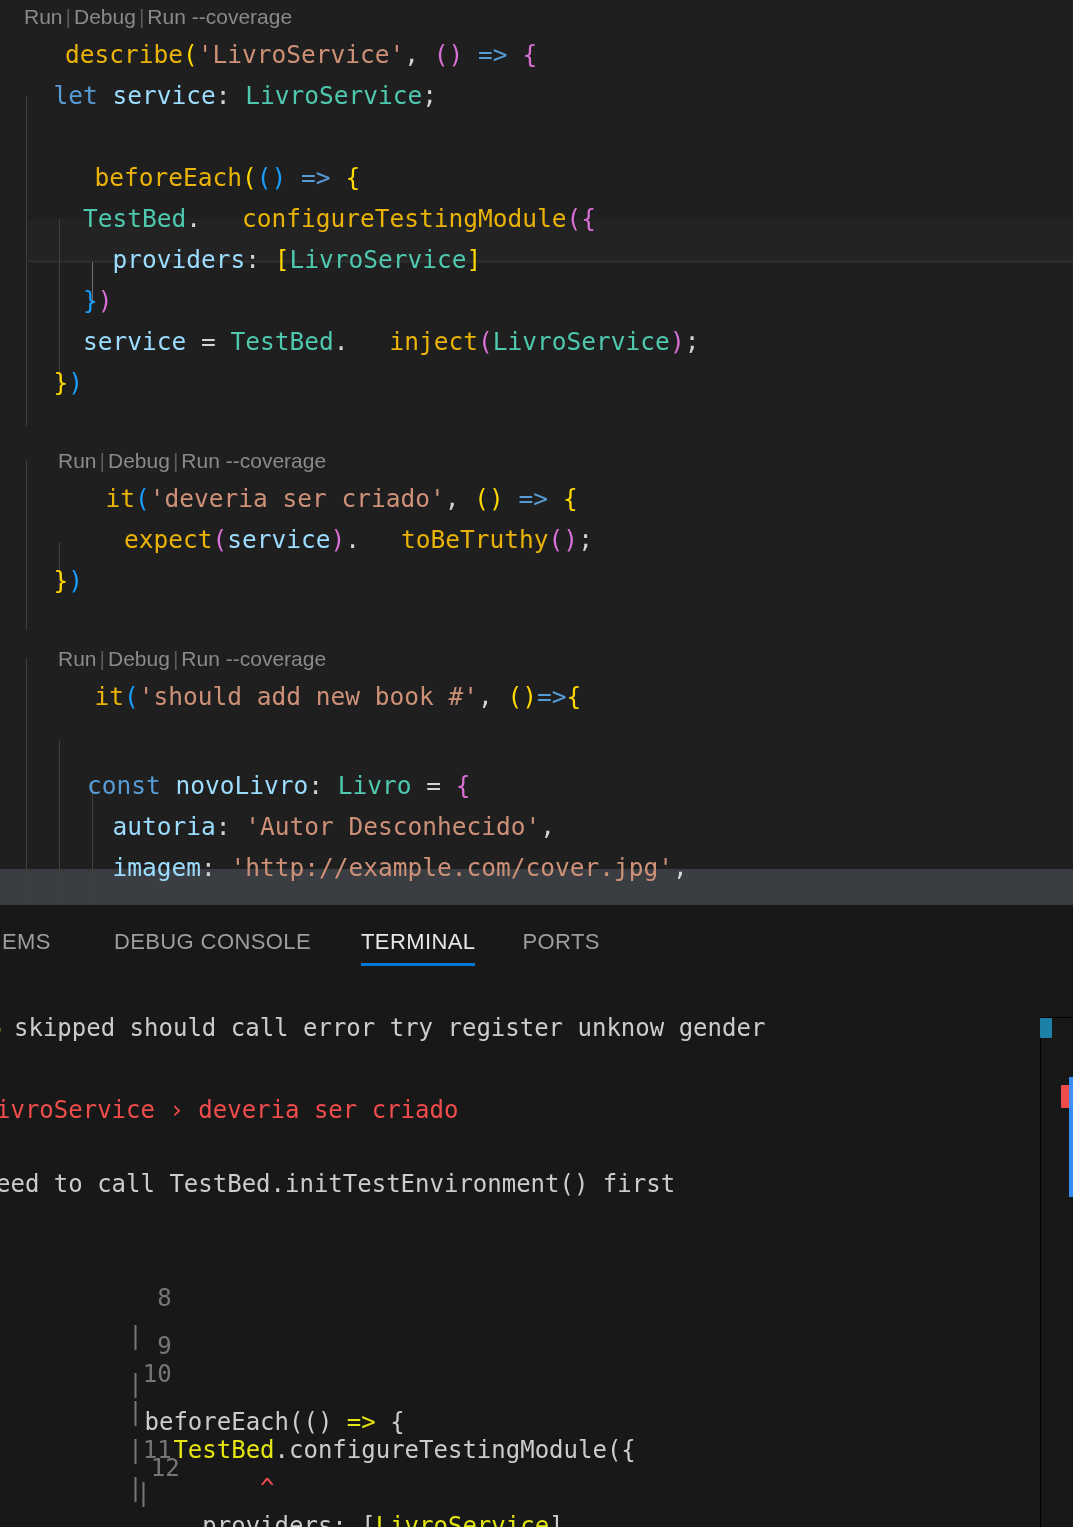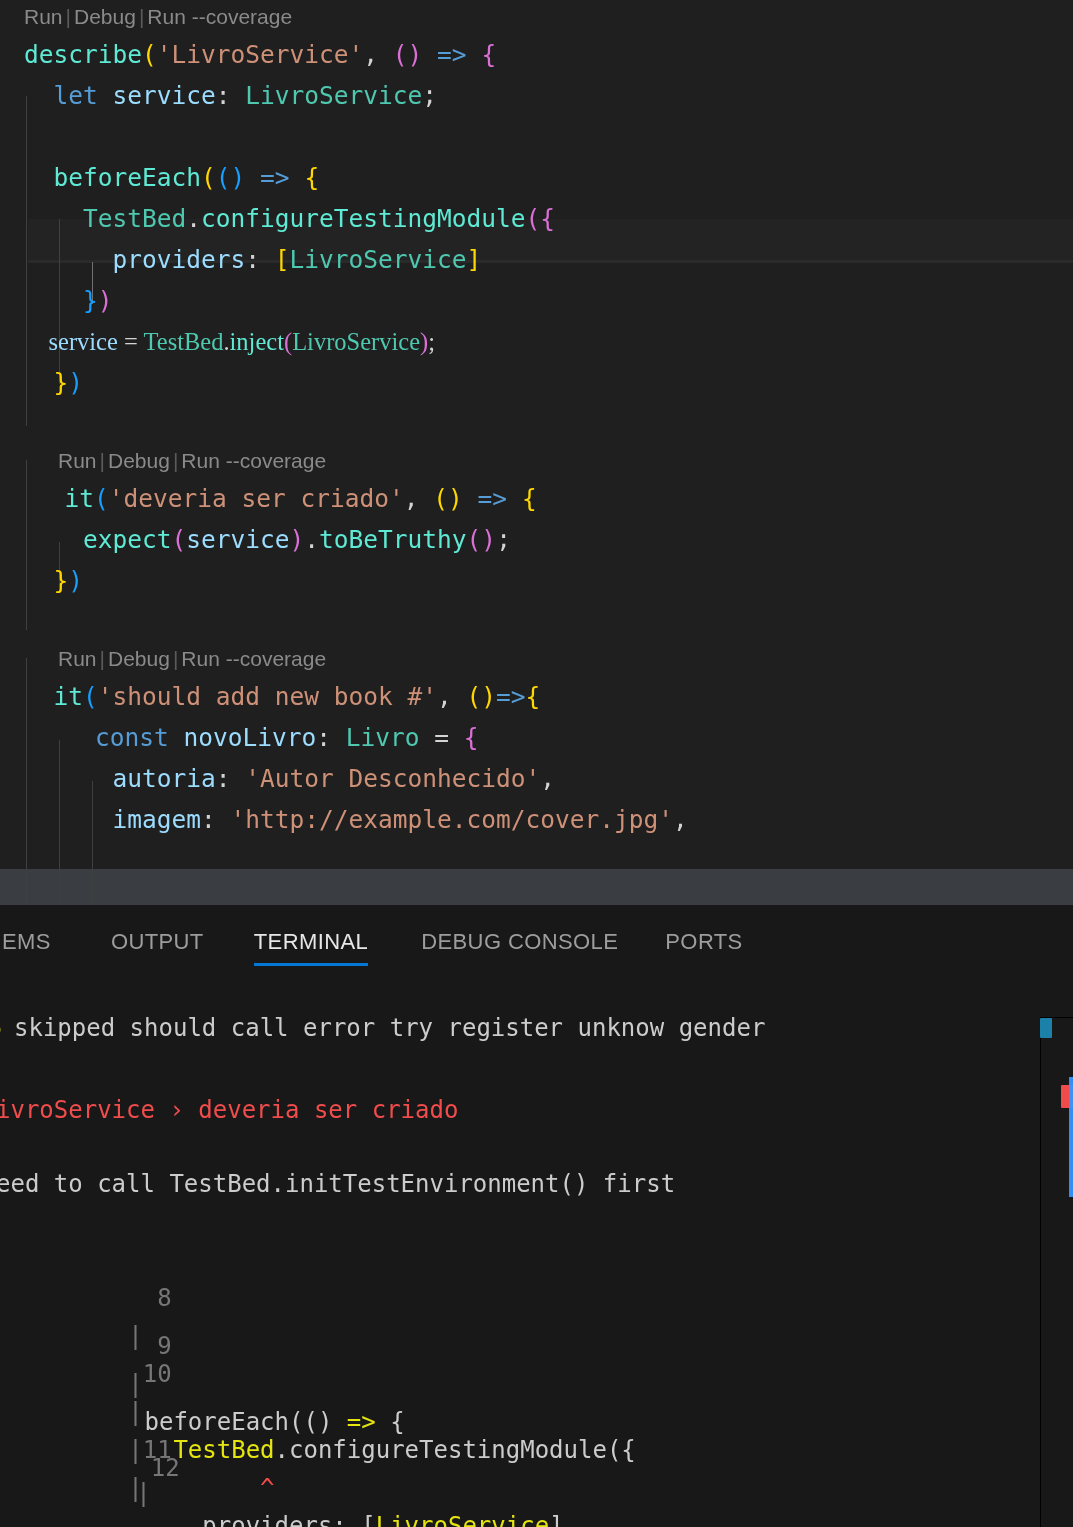--- a/index.html
+++ b/index.html
@@ -67,21 +67,21 @@
   
   .iguide {
     position: absolute;
     width: 1px;
     background: #404040;
     pointer-events: none;
   }
   .iguide.active { background: #707070; }
 
   
-  .fn     { color: #5eead4; }
+  .fn     { color: #eab308; margin-left: 41px; }
   .str    { color: #ce9178; }
   .kw     { color: #569cd6; }
   .type   { color: #4ec9b0; }
   .var    { color: #9cdcfe; }
   .plain  { color: #d4d4d4; }
   .op     { color: #569cd6; }
   .b1     { color: #ffd700; }
   .b2     { color: #da70d6; }
   .b3     { color: #179fff; }
 
@@ -193,57 +193,56 @@
     <div class="line" style="padding-left:24px;"> </div>
 
     <div class="line" style="padding-left:24px;"><span class="plain">  </span><span class="fn">beforeEach</span><span class="b1">(</span><span class="b3">(</span><span class="b3">)</span><span class="plain"> </span><span class="op">=&gt;</span><span class="plain"> </span><span class="b1">{</span></div>
 
     <div class="line" style="padding-left:24px;"><span class="plain">    </span><span class="type">TestBed</span><span class="plain">.</span><span class="fn">configureTestingModule</span><span class="b2">(</span><span class="b2">{</span></div>
 
     <div class="line" style="padding-left:24px;"><span class="plain">      </span><span class="var">providers</span><span class="plain">: </span><span class="b1">[</span><span class="type">LivroService</span><span class="b1">]</span></div>
 
     <div class="line" style="padding-left:24px;"><span class="plain">    </span><span class="b3">}</span><span class="b2">)</span></div>
 
-    <div class="line" style="padding-left:24px;font-family:Liberation Serif, serif;"><span class="plain">    </span><span class="var">service</span><span class="plain"> = </span><span class="type">TestBed</span><span class="plain">.</span><span class="fn">inject</span><span class="b2">(</span><span class="type">LivroService</span><span class="b2">)</span><span class="plain">;</span></div>
+    <div class="line" style="padding-left:24px;"><span class="plain">    </span><span class="var">service</span><span class="plain"> = </span><span class="type">TestBed</span><span class="plain">.</span><span class="fn">inject</span><span class="b2">(</span><span class="type">LivroService</span><span class="b2">)</span><span class="plain">;</span></div>
 
     <div class="line" style="padding-left:24px;"><span class="plain">  </span><span class="b1">}</span><span class="b3">)</span></div>
 
     <div class="line" style="padding-left:24px;"> </div>
 
     <div class="codelens" style="height:34px; line-height:34px; padding-left:58px;"><span class="lens">Run</span><span class="sep">|</span><span class="lens">Debug</span><span class="sep">|</span><span class="lens">Run --coverage</span></div>
 
     <div class="line" style="padding-left:35px;"><span class="plain">  </span><span class="fn">it</span><span class="b3">(</span><span class="str">'deveria ser criado'</span><span class="plain">, </span><span class="b1">()</span><span class="plain"> </span><span class="op">=&gt;</span><span class="plain"> </span><span class="b1">{</span></div>
 
     <div class="line" style="padding-left:24px;"><span class="plain">    </span><span class="fn">expect</span><span class="b2">(</span><span class="var">service</span><span class="b2">)</span><span class="plain">.</span><span class="fn">toBeTruthy</span><span class="b2">()</span><span class="plain">;</span></div>
 
     <div class="line" style="padding-left:24px;"><span class="plain">  </span><span class="b1">}</span><span class="b3">)</span></div>
 
     <div class="line" style="padding-left:24px;"> </div>
 
     <div class="codelens" style="height:34px; line-height:34px; padding-left:58px;"><span class="lens">Run</span><span class="sep">|</span><span class="lens">Debug</span><span class="sep">|</span><span class="lens">Run --coverage</span></div>
 
     <div class="line" style="padding-left:24px;"><span class="plain">  </span><span class="fn">it</span><span class="b3">(</span><span class="str">'should add new book #'</span><span class="plain">, </span><span class="b1">()</span><span class="op">=&gt;</span><span class="b1">{</span></div>
 
-    <div class="line" style="padding-left:36px;"><span class="plain">    </span><span class="kw">const</span><span class="plain"> </span><span class="var">novoLivro</span><span class="plain">: </span><span class="type">Livro</span><span class="plain"> = </span><span class="b2">{</span></div>
+    <div class="line" style="padding-left:28px;margin-top:48px;"><span class="plain">    </span><span class="kw">const</span><span class="plain"> </span><span class="var">novoLivro</span><span class="plain">: </span><span class="type">Livro</span><span class="plain"> = </span><span class="b2">{</span></div>
 
 
     <div class="line" style="padding-left:24px;"><span class="plain">      </span><span class="var">autoria</span><span class="plain">: </span><span class="str">'Autor Desconhecido'</span><span class="plain">,</span></div>
 
     <div class="line" style="padding-left:24px;"><span class="plain">      </span><span class="var">imagem</span><span class="plain">: </span><span class="str">'http://example.com/cover.jpg'</span><span class="plain">,</span></div>
 
   </div>
 </div>
 
 <div class="panel">
 
   <div class="panel-tabs">
     <div class="ptab" style="margin-left:-8px; padding:0 10px;"><span>EMS</span></div>
-    <div class="ptab" style="margin-left:50px;"><span>OUTPUT</span></div>
+    <div class="ptab" style="margin-left:53px;"><span>DEBUG CONSOLE</span></div>
     <div class="ptab active" style="margin-left:50px;"><span>TERMINAL</span></div>
-    <div class="ptab" style="margin-left:53px;"><span>DEBUG CONSOLE</span></div>
     <div class="ptab" style="margin-left:47px;text-align:center;"><span>PORTS</span></div>
   </div>
 
   <div class="terminal">
 
     <div class="term-border" style="left:1040px; top:38px;"></div>
     <div class="term-rule" style="left:1040px; top:38px; width:33px;"></div>
 
     <div class="deco" style="left:1040px; top:39px; width:12px; height:20px; background:#1b81a8;"></div>
     <div class="deco" style="left:1061px; top:106px; width:12px; height:23px; background:#f14c4c;"></div>

